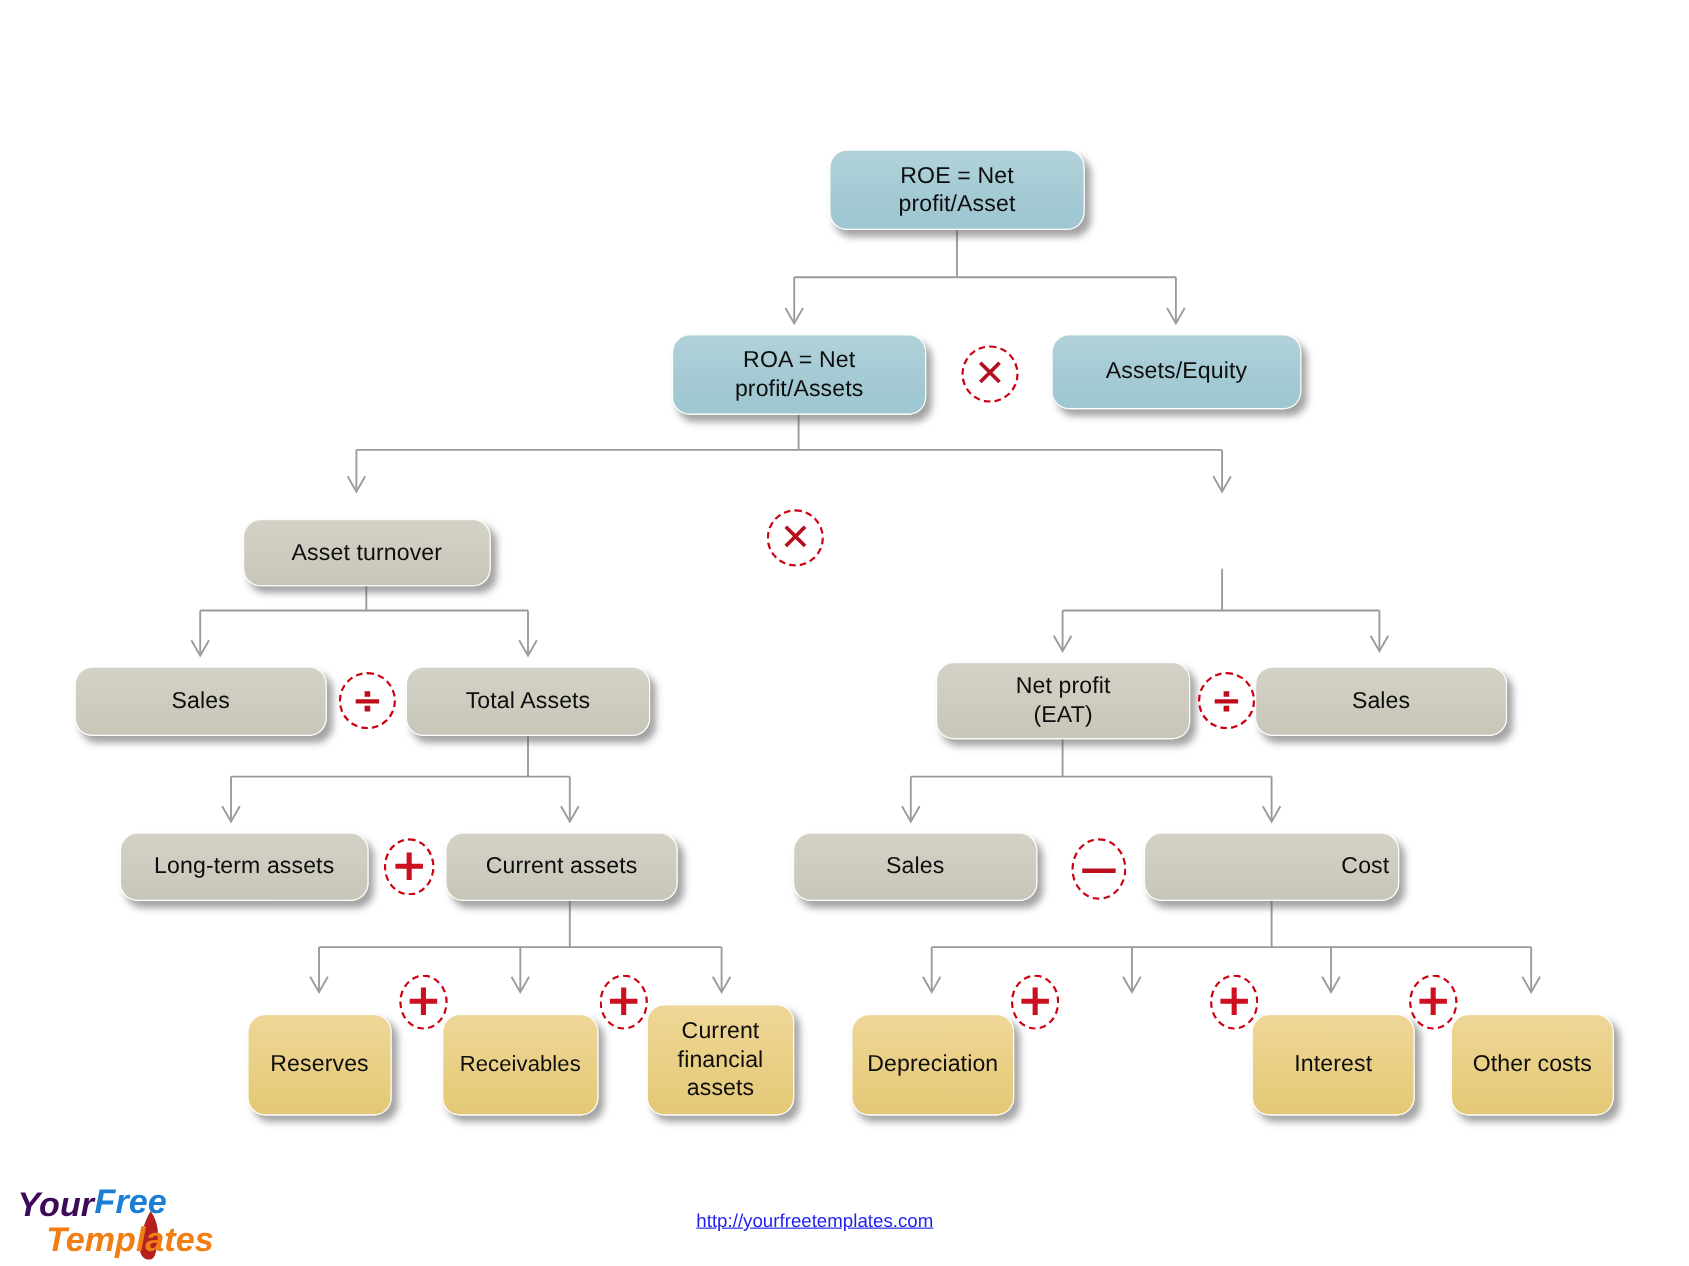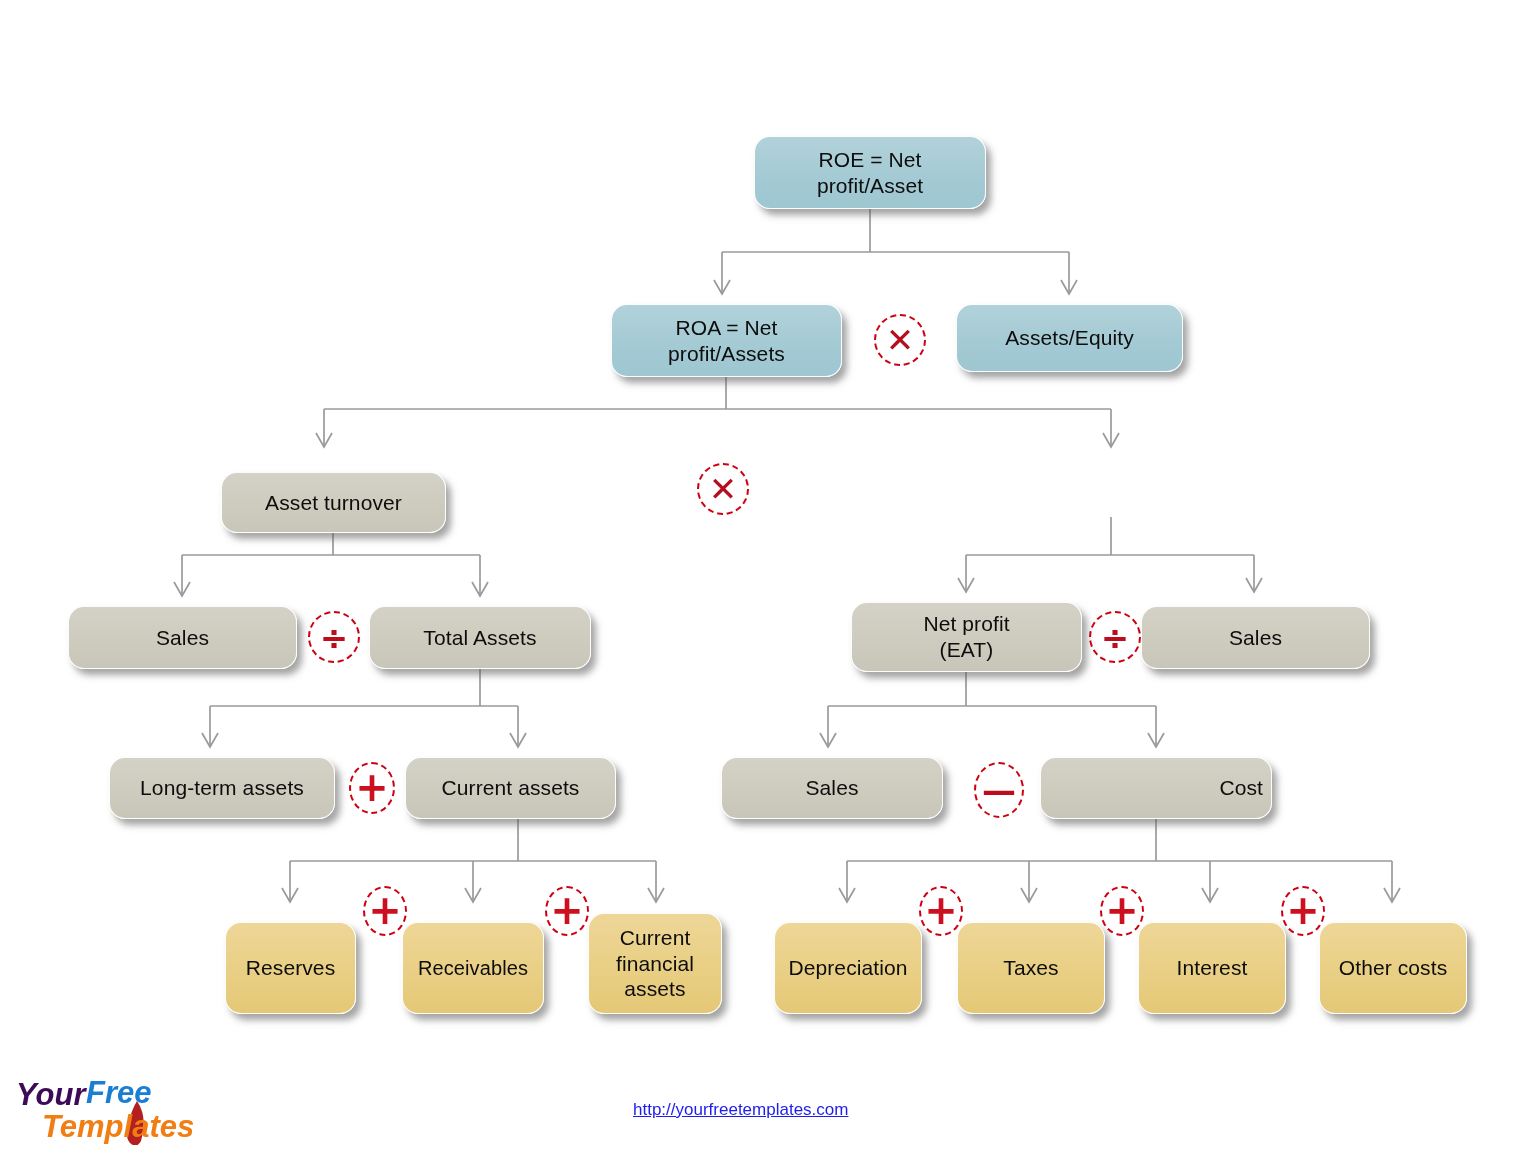--- a/index.html
+++ b/index.html
@@ -242,23 +242,20 @@
   <div class="node yellow" style="left:588px;top:913px;width:134px;height:101px;">
     <span class="lbl">Current
 financial
 assets</span>
   </div>
 
   <div class="node yellow" style="left:774px;top:922px;width:148px;height:92px;">
     <span class="lbl">Depreciation</span>
   </div>
 
-  <div class="node yellow" style="left:957px;top:922px;width:148px;height:92px;">
-    <span class="lbl">Taxes</span>
-  </div>
 
   <div class="node yellow" style="left:1138px;top:922px;width:148px;height:92px;">
     <span class="lbl">Interest</span>
   </div>
 
   <div class="node yellow" style="left:1319px;top:922px;width:148px;height:92px;">
     <span class="lbl">Other costs</span>
   </div>
 
   <div class="op times" style="left:874px;top:314px;width:52px;height:52px;">

